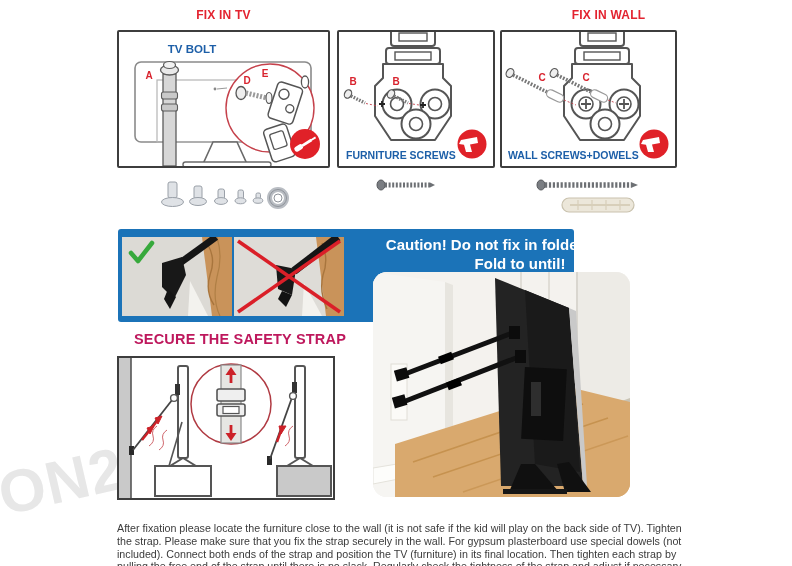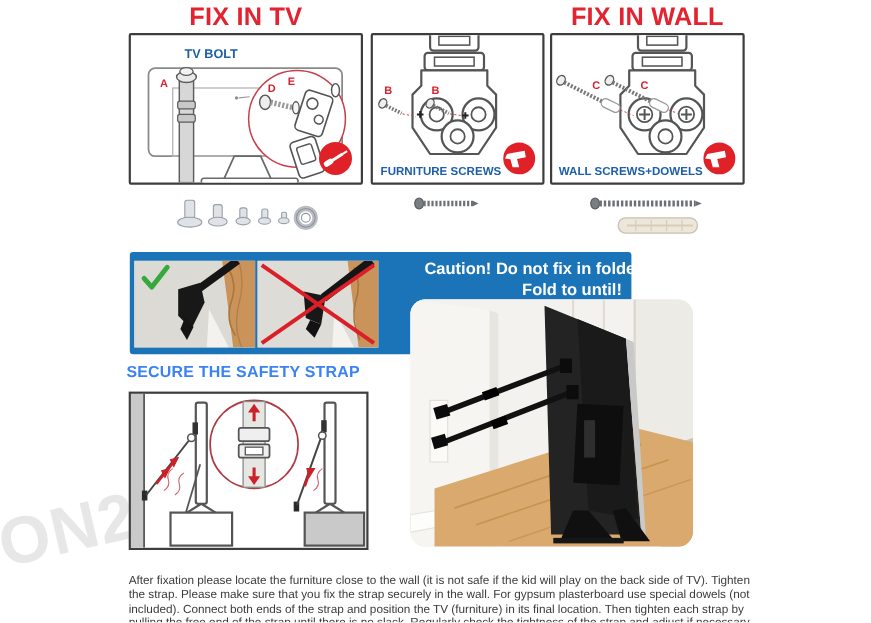--- a/index.html
+++ b/index.html
@@ -1,47 +1,47 @@
 <!DOCTYPE html>
 <html><head>
 <meta charset="utf-8">
 <style>
   html,body{margin:0;padding:0;background:#fff;}
   .page{position:relative;width:792px;height:566px;background:#fff;overflow:hidden;
         font-family:"Liberation Sans",sans-serif;}
   .abs{position:absolute;}
   .panel-title{position:absolute;top:4px;height:22px;display:flex;align-items:center;justify-content:center;
-     color:#e32330;font-size:23px;font-weight:bold;letter-spacing:.2px;white-space:nowrap;}
+     color:#e32330;font-size:12px;font-weight:bold;letter-spacing:.2px;white-space:nowrap;}
   .panel{position:absolute;top:30px;height:138px;background:#fff;border:2px solid #3d3d3d;border-radius:2px;box-sizing:border-box;}
   .panel svg{display:block;width:100%;height:100%;}
   .hwrow svg{display:block;}
   .banner{position:absolute;left:118px;top:229px;width:456px;height:93px;background:#1b73b8;border-radius:3px;z-index:1;}
   .photo{position:absolute;top:8px;width:110px;height:79px;overflow:hidden;background:#dddbd6;}
   .caution{position:absolute;left:252px;top:7px;width:300px;text-align:center;color:#ffffff;
      font-size:15px;font-weight:600;line-height:1.25;}
   .tvphoto{position:absolute;left:373px;top:272px;width:257px;height:225px;border-radius:14px;overflow:hidden;z-index:2;background:#f6f5f2;}
-  .secure-title{position:absolute;left:112px;top:331px;width:218px;text-align:center;color:#3b82f6;
+  .secure-title{position:absolute;left:131px;top:331px;width:218px;text-align:center;color:#be185d;
      font-size:14.5px;font-weight:bold;letter-spacing:.2px;white-space:nowrap;}
   .secure-panel{position:absolute;left:117px;top:356px;width:218px;height:144px;border:2px solid #3d3d3d;background:#fff;box-sizing:border-box;}
   .secure-panel svg{display:block;width:100%;height:100%;}
   .footer{position:absolute;left:117px;top:511px;width:576px;color:#3b3b3b;font-size:10.7px;line-height:12.9px;z-index:3;}
   .watermark{position:absolute;left:-8px;top:462px;color:#e7e7e7;font-size:60px;font-weight:bold;
      letter-spacing:1px;transform:rotate(-13deg);transform-origin:left top;z-index:0;user-select:none;}
   .blue-cap{fill:#1d5fa8;font-size:10.5px;font-weight:bold;font-family:"Liberation Sans",sans-serif;}
   .red-letter{fill:#d8232e;font-size:10px;font-weight:bold;font-family:"Liberation Sans",sans-serif;}
 </style>
 </head>
 <body>
 
 <div class="page">
 
   <div class="watermark">ON24</div>
 
   <div class="panel-title" style="left:117px;width:213px;">FIX IN TV</div>
-  <div class="panel-title" style="left:500px;width:177px;">FIX IN WALL</div>
+  <div class="panel-title" style="left:520px;width:177px;">FIX IN WALL</div>
 
   <div class="panel" style="left:117px;width:213px;">
     <svg viewBox="0 0 209 134">
 
       <rect x="16" y="30" width="176" height="80" rx="6" fill="#fff" stroke="#8a8a8a" stroke-width="1.6"></rect>
       <rect x="38" y="48" width="136" height="62" fill="none" stroke="#b5b5b5" stroke-width="1.2"></rect>
 
       <path d="M94,110 L118,110 L128,132 L84,132 Z" fill="#fff" stroke="#6a6a6a" stroke-width="1.6"></path>
       <rect x="64" y="130" width="88" height="5" rx="2.5" fill="#fff" stroke="#6a6a6a" stroke-width="1.4"></rect>
 

